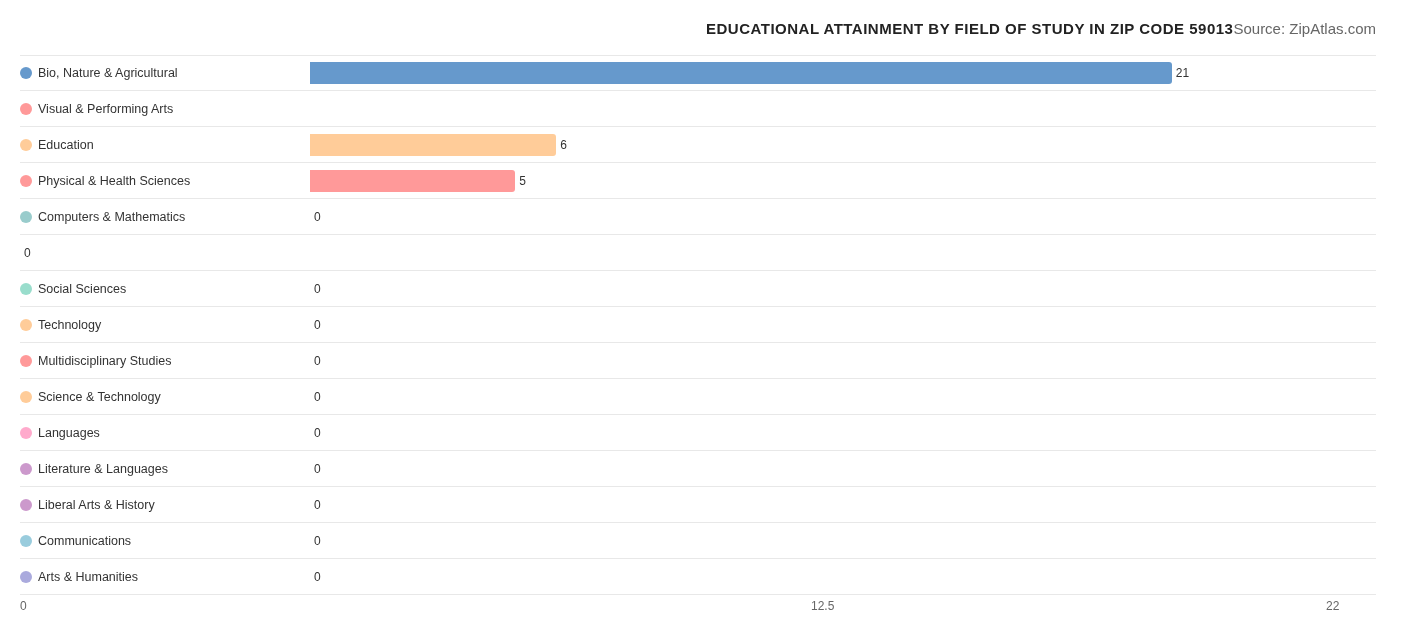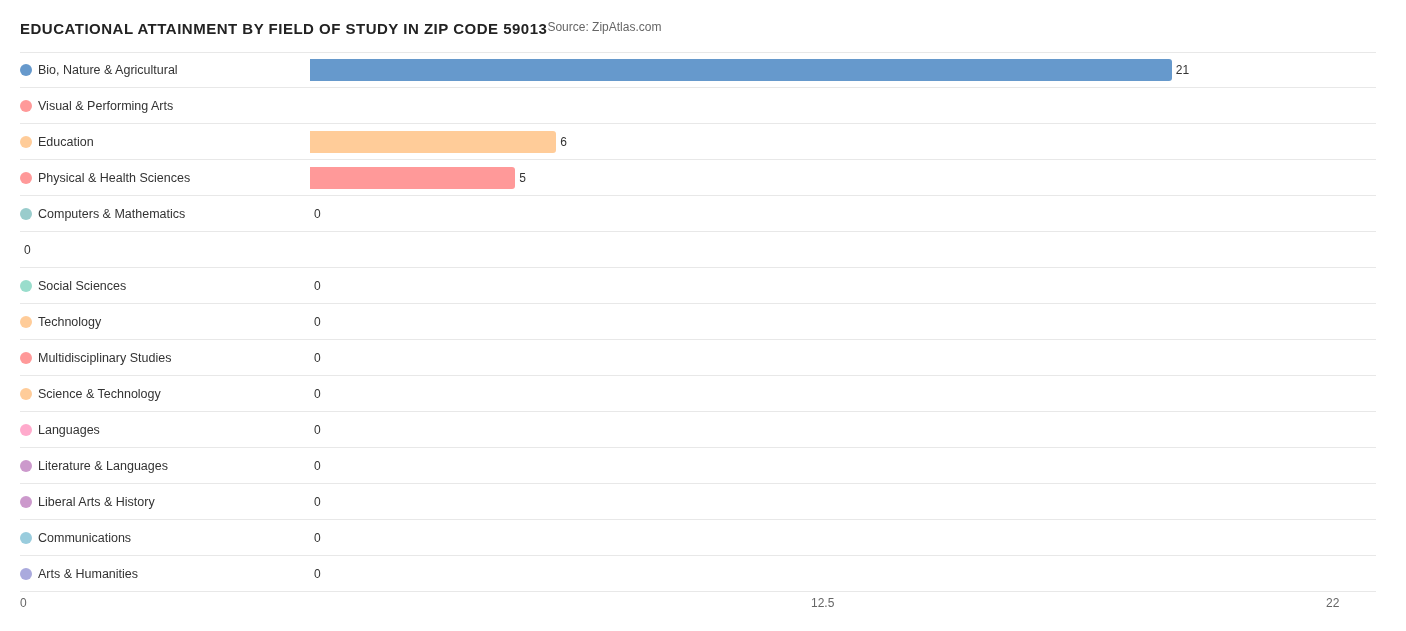--- a/index.html
+++ b/index.html
@@ -12,21 +12,21 @@
     }
     .chart-title {
       font-size: 15px;
       font-weight: bold;
       text-transform: uppercase;
       letter-spacing: 0.5px;
       color: #222;
       margin-bottom: 4px;
     }
     .source {
-      font-size: 12px;
+      font-size: 15px;
       color: #666;
       text-align: right;
       margin-bottom: 8px;
     }
     .chart-area {
       position: relative;
       width: 100%;
     }
     .bar-row {
       display: flex;
@@ -93,21 +93,21 @@
     }
     .chart-wrapper {
       position: relative;
       text-align: right;
     }
   </style>
 </head>
 <body>
 
 <div>
-  <div style="display:flex; justify-content:flex-start; align-items:flex-start; margin-bottom:10px;">
+  <div style="display:flex; justify-content:flex-end; align-items:flex-start; margin-bottom:10px;">
     <div class="chart-title">EDUCATIONAL ATTAINMENT BY FIELD OF STUDY IN ZIP CODE 59013</div>
     <div class="source">Source: ZipAtlas.com</div>
   </div>
 
   <div class="chart-wrapper">
     <div class="chart-area" id="chart-area">
     <div class="bar-row">
           <div class="label-area">
             <div class="color-dot" style="background: rgb(102, 153, 204);"></div>
             <span class="bar-label">Bio, Nature &amp; Agricultural</span>

